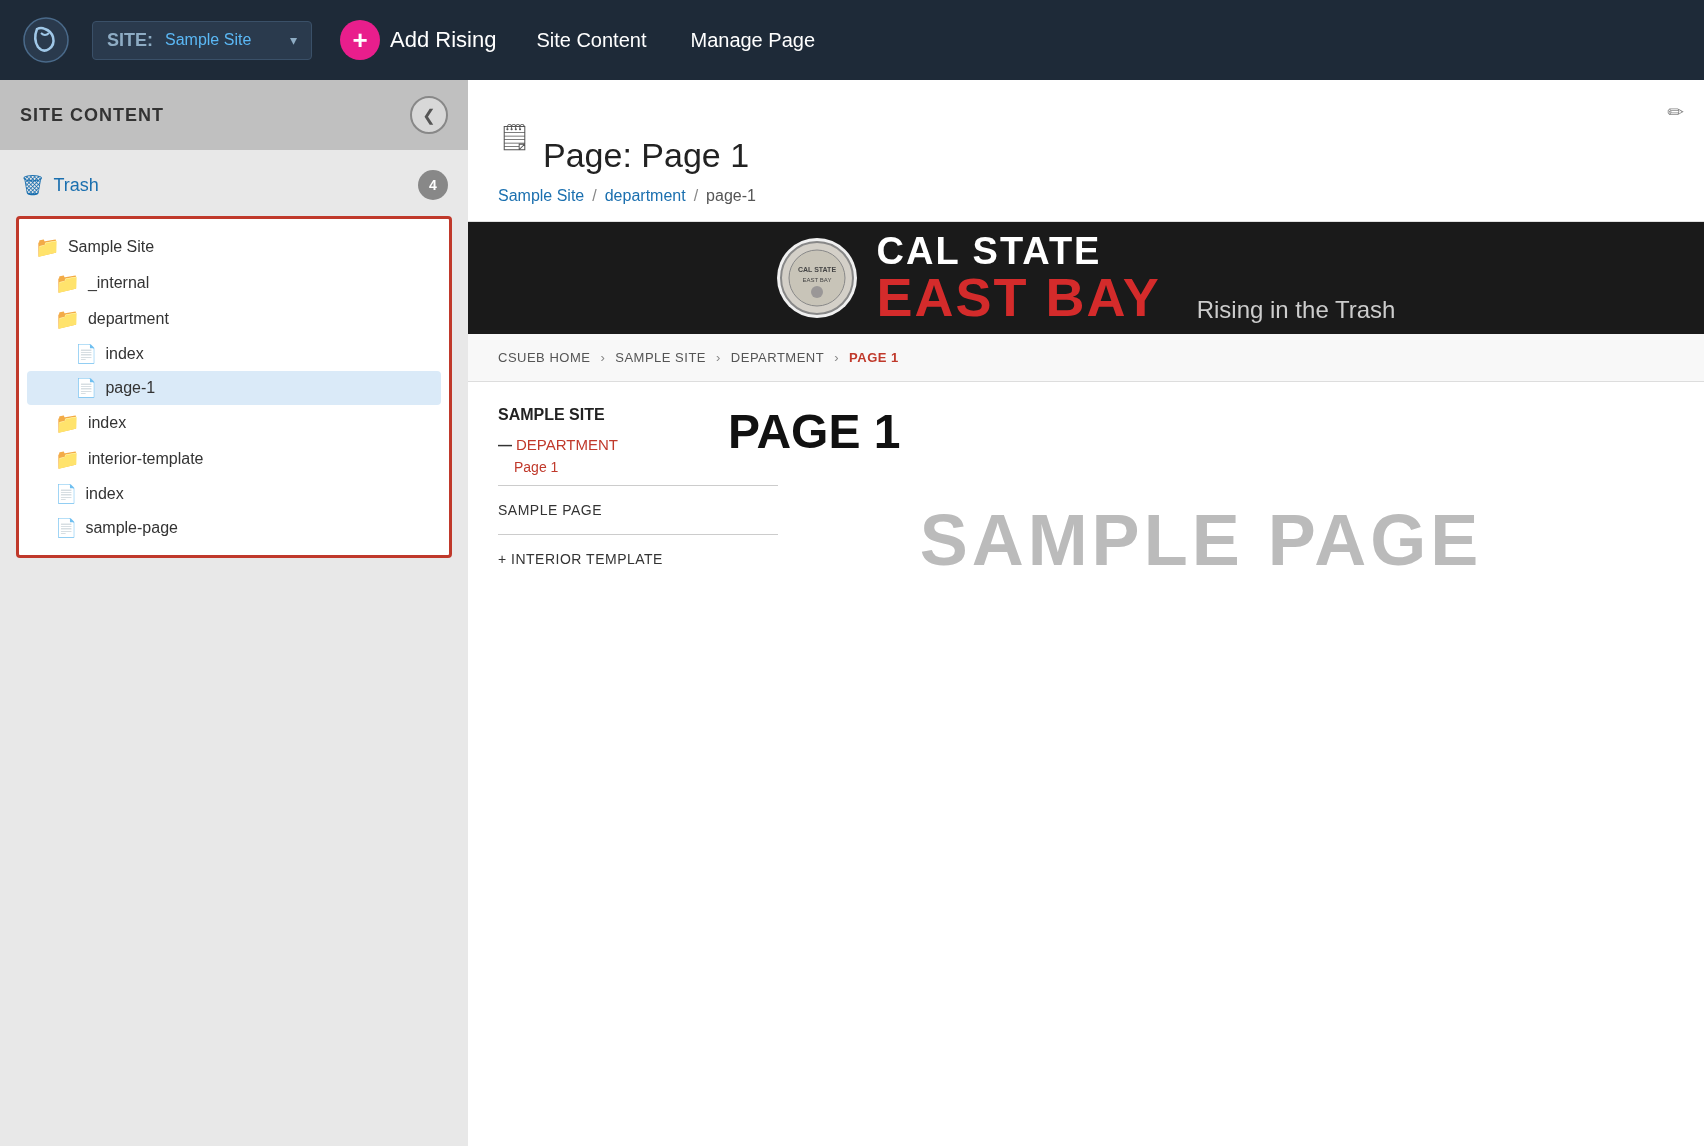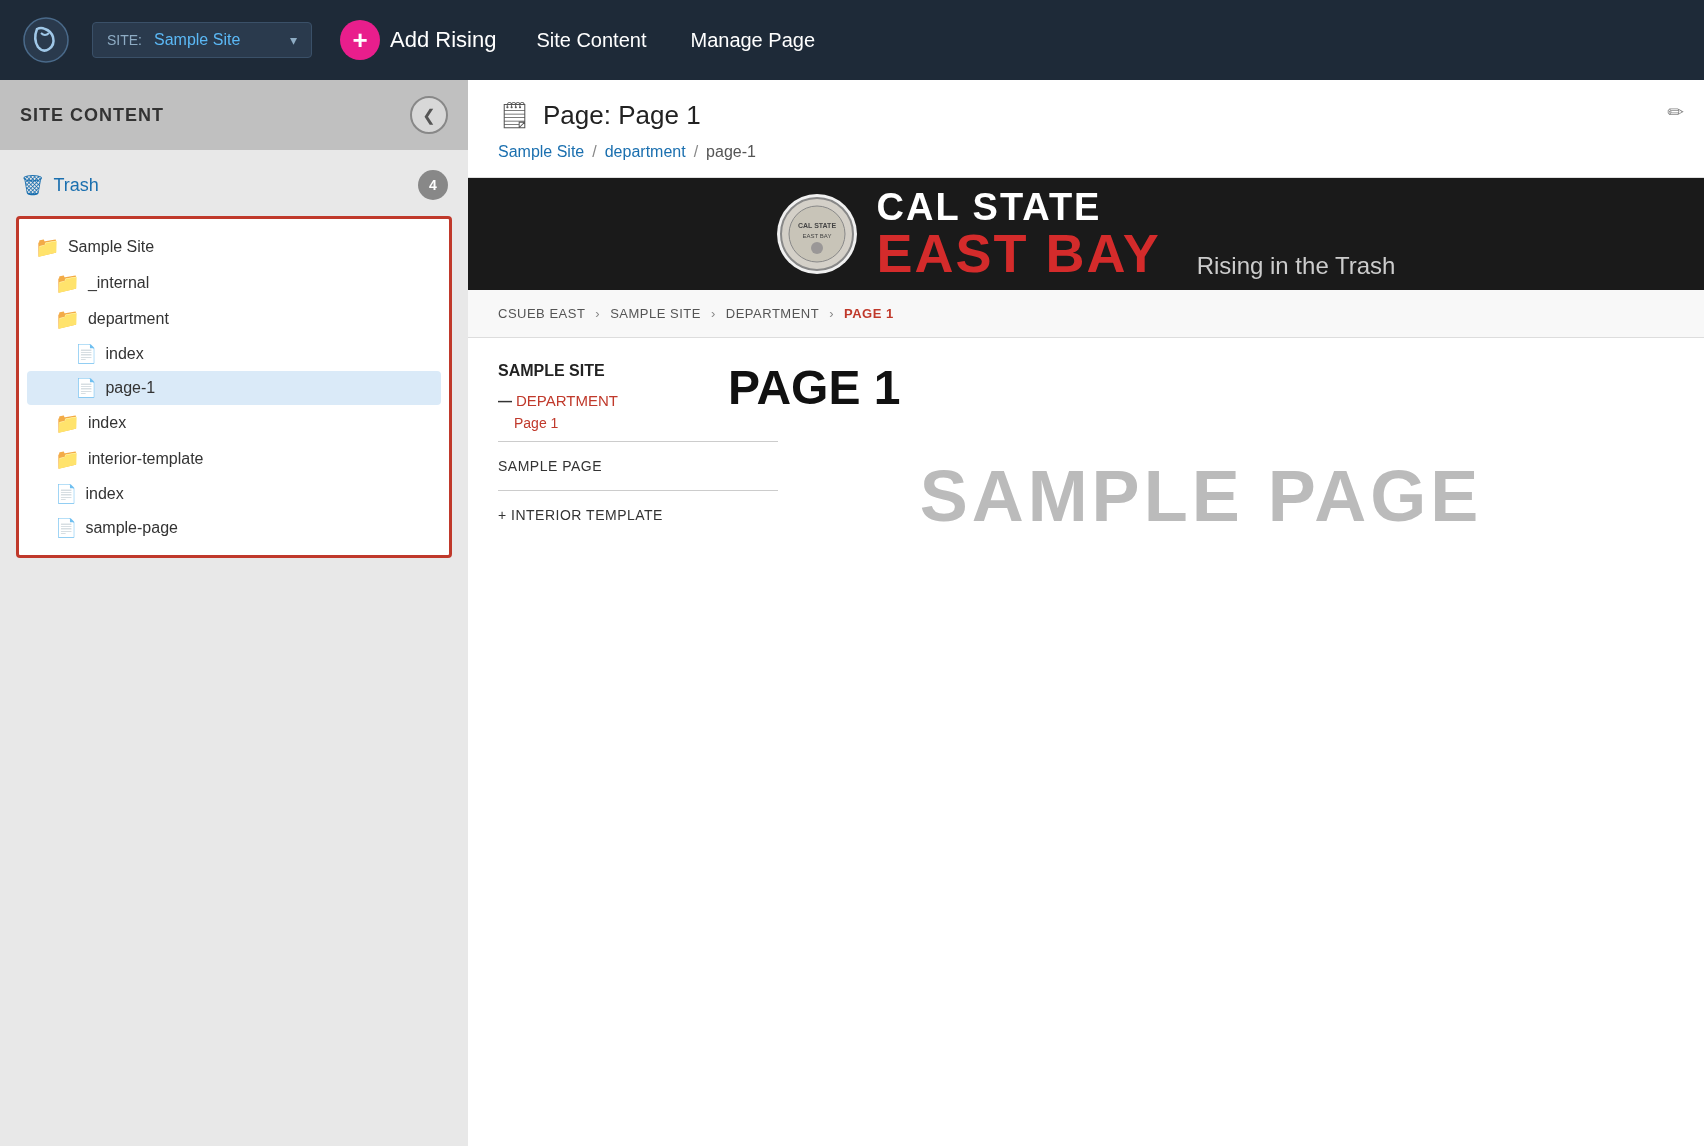--- a/index.html
+++ b/index.html
@@ -27,22 +27,22 @@
       gap: 8px;
       background: #2a3a4d;
       border: 1px solid #3a5068;
       border-radius: 4px;
       padding: 8px 14px;
       color: #fff;
       min-width: 220px;
     }
     .site-label {
       color: #8eacc4;
-      font-size: 14px;
-      font-weight: normal;
+      font-size: 18px;
+      font-weight: bold;
       margin-right: 4px;
     }
     .site-name {
       color: #5bb8f5;
       font-size: 16px;
       font-weight: 500;
       flex: 1;
     }
     .site-chevron {
       color: #8eacc4;
@@ -205,23 +205,24 @@
       display: flex;
       align-items: center;
       gap: 12px;
       margin-bottom: 12px;
     }
     .page-icon {
       color: #555;
       font-size: 26px;
     }
     .page-title-text {
-      font-size: 26px;
+      font-size: 34px;
       color: #222;
       font-weight: 400;
+      margin-top: 36px;
     }
     .edit-pencil {
       position: absolute;
       top: 20px;
       right: 20px;
       color: #888;
       font-size: 20px;
       cursor: pointer;
     }
     .breadcrumb {
@@ -524,21 +525,21 @@
         </div>
         <div class="csueb-text-area">
           <span class="csueb-main-text">CAL STATE</span>
           <span class="csueb-east-bay">EAST BAY</span>
         </div>
         <span class="csueb-tagline">Rising in the Trash</span>
       </div>
 
       <div class="site-nav-preview">
         <div class="breadcrumb-nav">
-          <span>CSUEB EAST</span>
+          <span>CSUEB HOME</span>
           <span class="nav-sep">›</span>
           <span>SAMPLE SITE</span>
           <span class="nav-sep">›</span>
           <span>DEPARTMENT</span>
           <span class="nav-sep">›</span>
           <span class="nav-current">PAGE 1</span>
         </div>
       </div>
 
       <div class="page-body-preview">

